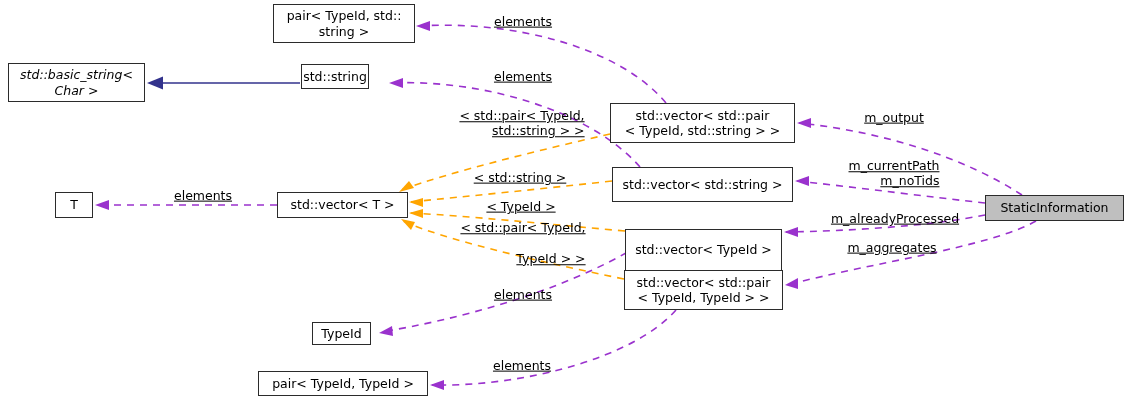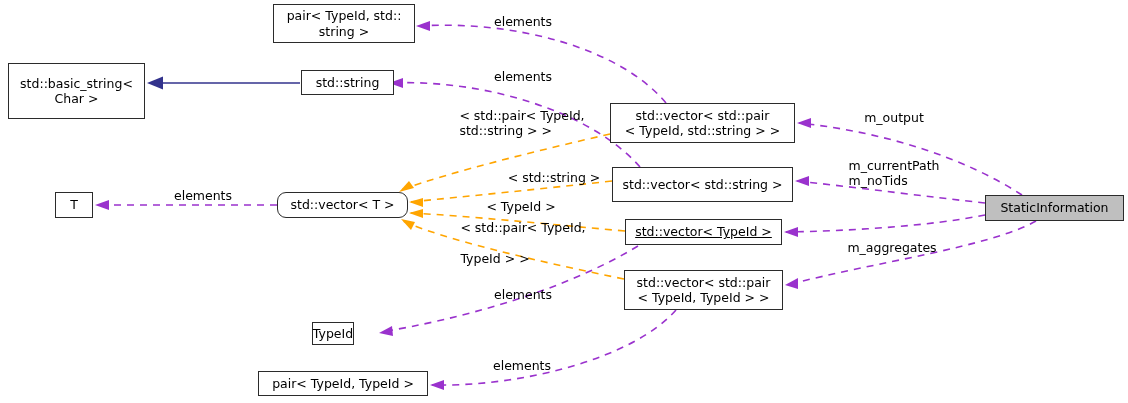--- a/index.html
+++ b/index.html
@@ -37,23 +37,24 @@
     display:flex;flex-direction:column;
     align-items:center;justify-content:center;
     text-align:center;
     line-height:1.22;
     white-space:nowrap;
   }
   .node.focus{background:var(--focus-bg);border-width:1.6px;}
   .edge-label{
     position:absolute;
     transform:translate(-50%,-50%);
-    text-align:left;
+    text-align:right;
     line-height:1.18;
     white-space:nowrap;
+    text-decoration:underline;
   }
 </style>
 </head>
 <body>
 
 <div id="canvas">
 
   <svg id="edges" viewBox="0 0 1128 403" xmlns="http://www.w3.org/2000/svg">
 
     <path class="edge inherit" d="M 300,83 L 150,83"></path>
@@ -97,56 +98,56 @@
 
     <path class="edge template" d="M 624,279 C 530,260 440,238 403,221"></path>
     <polygon class="head template" points="401,219 415,222 411,230"></polygon>
   </svg>
 
   <div class="node" style="left:273px;top:4px;width:142px;height:39px;">
     <span>pair&lt; TypeId, std::</span>
     <span>string &gt;</span>
   </div>
 
-  <div class="node" style="left:8px;top:63px;width:137px;height:56px;">
+  <div class="node" style="left:8px;top:63px;width:137px;height:39px;font-style:italic;">
     <span>std::basic_string&lt;</span>
     <span>Char &gt;</span>
   </div>
 
-  <div class="node" style="left:301px;top:70px;width:93px;height:25px;">
+  <div class="node" style="left:301px;top:64px;width:68px;height:25px;">
     <span>std::string</span>
   </div>
 
   <div class="node" style="left:610px;top:103px;width:185px;height:40px;">
     <span>std::vector&lt; std::pair</span>
     <span>&lt; TypeId, std::string &gt; &gt;</span>
   </div>
 
   <div class="node" style="left:612px;top:167px;width:181px;height:35px;">
     <span>std::vector&lt; std::string &gt;</span>
   </div>
 
   <div class="node" style="left:55px;top:192px;width:38px;height:26px;">
     <span>T</span>
   </div>
 
-  <div class="node" style="left:277px;top:192px;width:131px;height:26px;border-radius:9px;">
+  <div class="node" style="left:277px;top:192px;width:131px;height:26px;">
     <span>std::vector&lt; T &gt;</span>
   </div>
 
-  <div class="node" style="left:625px;top:219px;width:157px;height:26px;text-decoration:underline;">
+  <div class="node" style="left:625px;top:229px;width:157px;height:42px;">
     <span>std::vector&lt; TypeId &gt;</span>
   </div>
 
   <div class="node" style="left:624px;top:270px;width:159px;height:40px;">
     <span>std::vector&lt; std::pair</span>
     <span>&lt; TypeId, TypeId &gt; &gt;</span>
   </div>
 
-  <div class="node" style="left:312px;top:322px;width:42px;height:23px;">
+  <div class="node" style="left:312px;top:322px;width:59px;height:23px;">
     <span>TypeId</span>
   </div>
 
   <div class="node focus" style="left:985px;top:195px;width:139px;height:26px;">
     <span>StaticInformation</span>
   </div>
 
   <div class="node" style="left:258px;top:371px;width:170px;height:25px;">
     <span>pair&lt; TypeId, TypeId &gt;</span>
   </div>
@@ -155,30 +156,31 @@
   <span class="edge-label" style="left:523px;top:77px;">elements</span>
   <span class="edge-label" style="left:203px;top:196px;">elements</span>
   <span class="edge-label" style="left:523px;top:295px;">elements</span>
   <span class="edge-label" style="left:522px;top:366px;">elements</span>
 
   <span class="edge-label" style="left:522px;top:124px;">
     <span style="display:block;">&lt; std::pair&lt; TypeId,</span>
     <span style="display:block;">std::string &gt; &gt;</span>
   </span>
 
-  <span class="edge-label" style="left:520px;top:178px;margin-left:34px;">&lt; std::string &gt;</span>
+  <span class="edge-label" style="left:520px;top:178px;">&lt; std::string &gt;</span>
   <span class="edge-label" style="left:521px;top:207px;">&lt; TypeId &gt;</span>
 
   <span class="edge-label" style="left:523px;top:244px;">
     <span style="display:block;">&lt; std::pair&lt; TypeId,</span>
     <span style="display:block;margin-top:16px;">TypeId &gt; &gt;</span>
   </span>
 
   <span class="edge-label" style="left:894px;top:118px;">m_output</span>
 
   <span class="edge-label" style="left:894px;top:174px;">
     <span style="display:block;">m_currentPath</span>
     <span style="display:block;">m_noTids</span>
   </span>
 
+  <span class="edge-label" style="left:895px;top:219px;">m_alreadyProcessed</span>
   <span class="edge-label" style="left:892px;top:248px;">m_aggregates</span>
 
 </div>
 
 </body></html>

